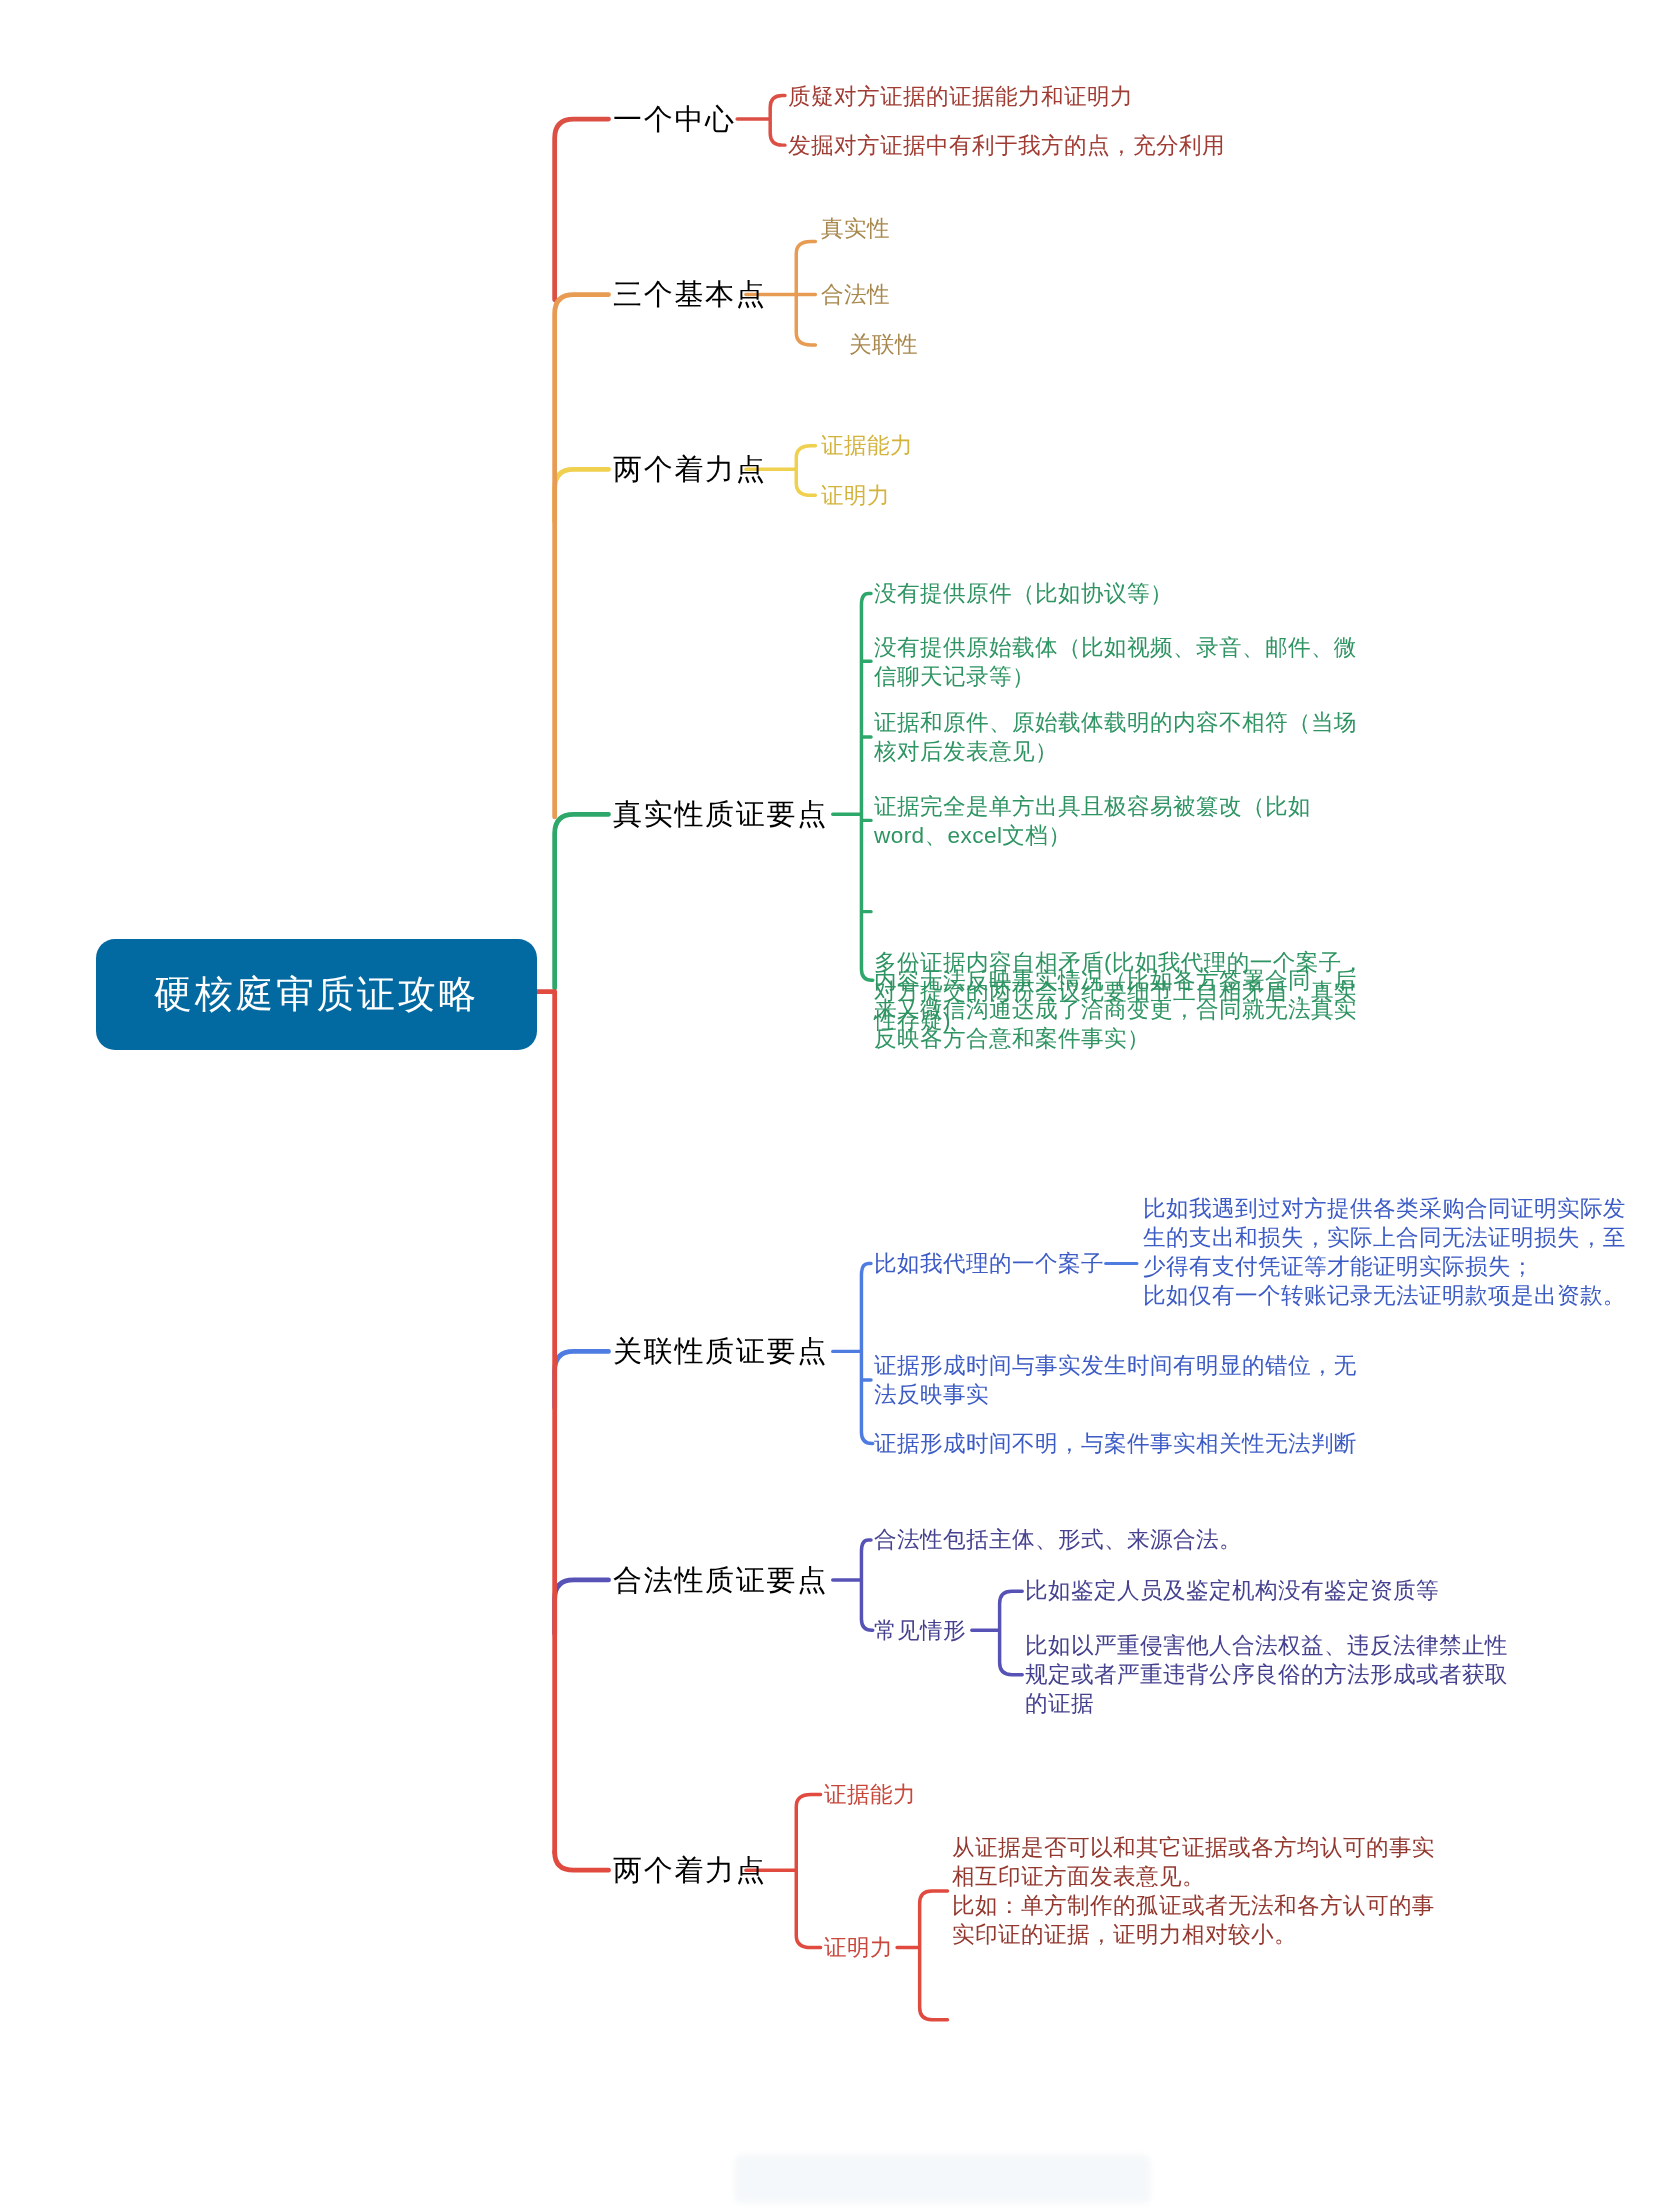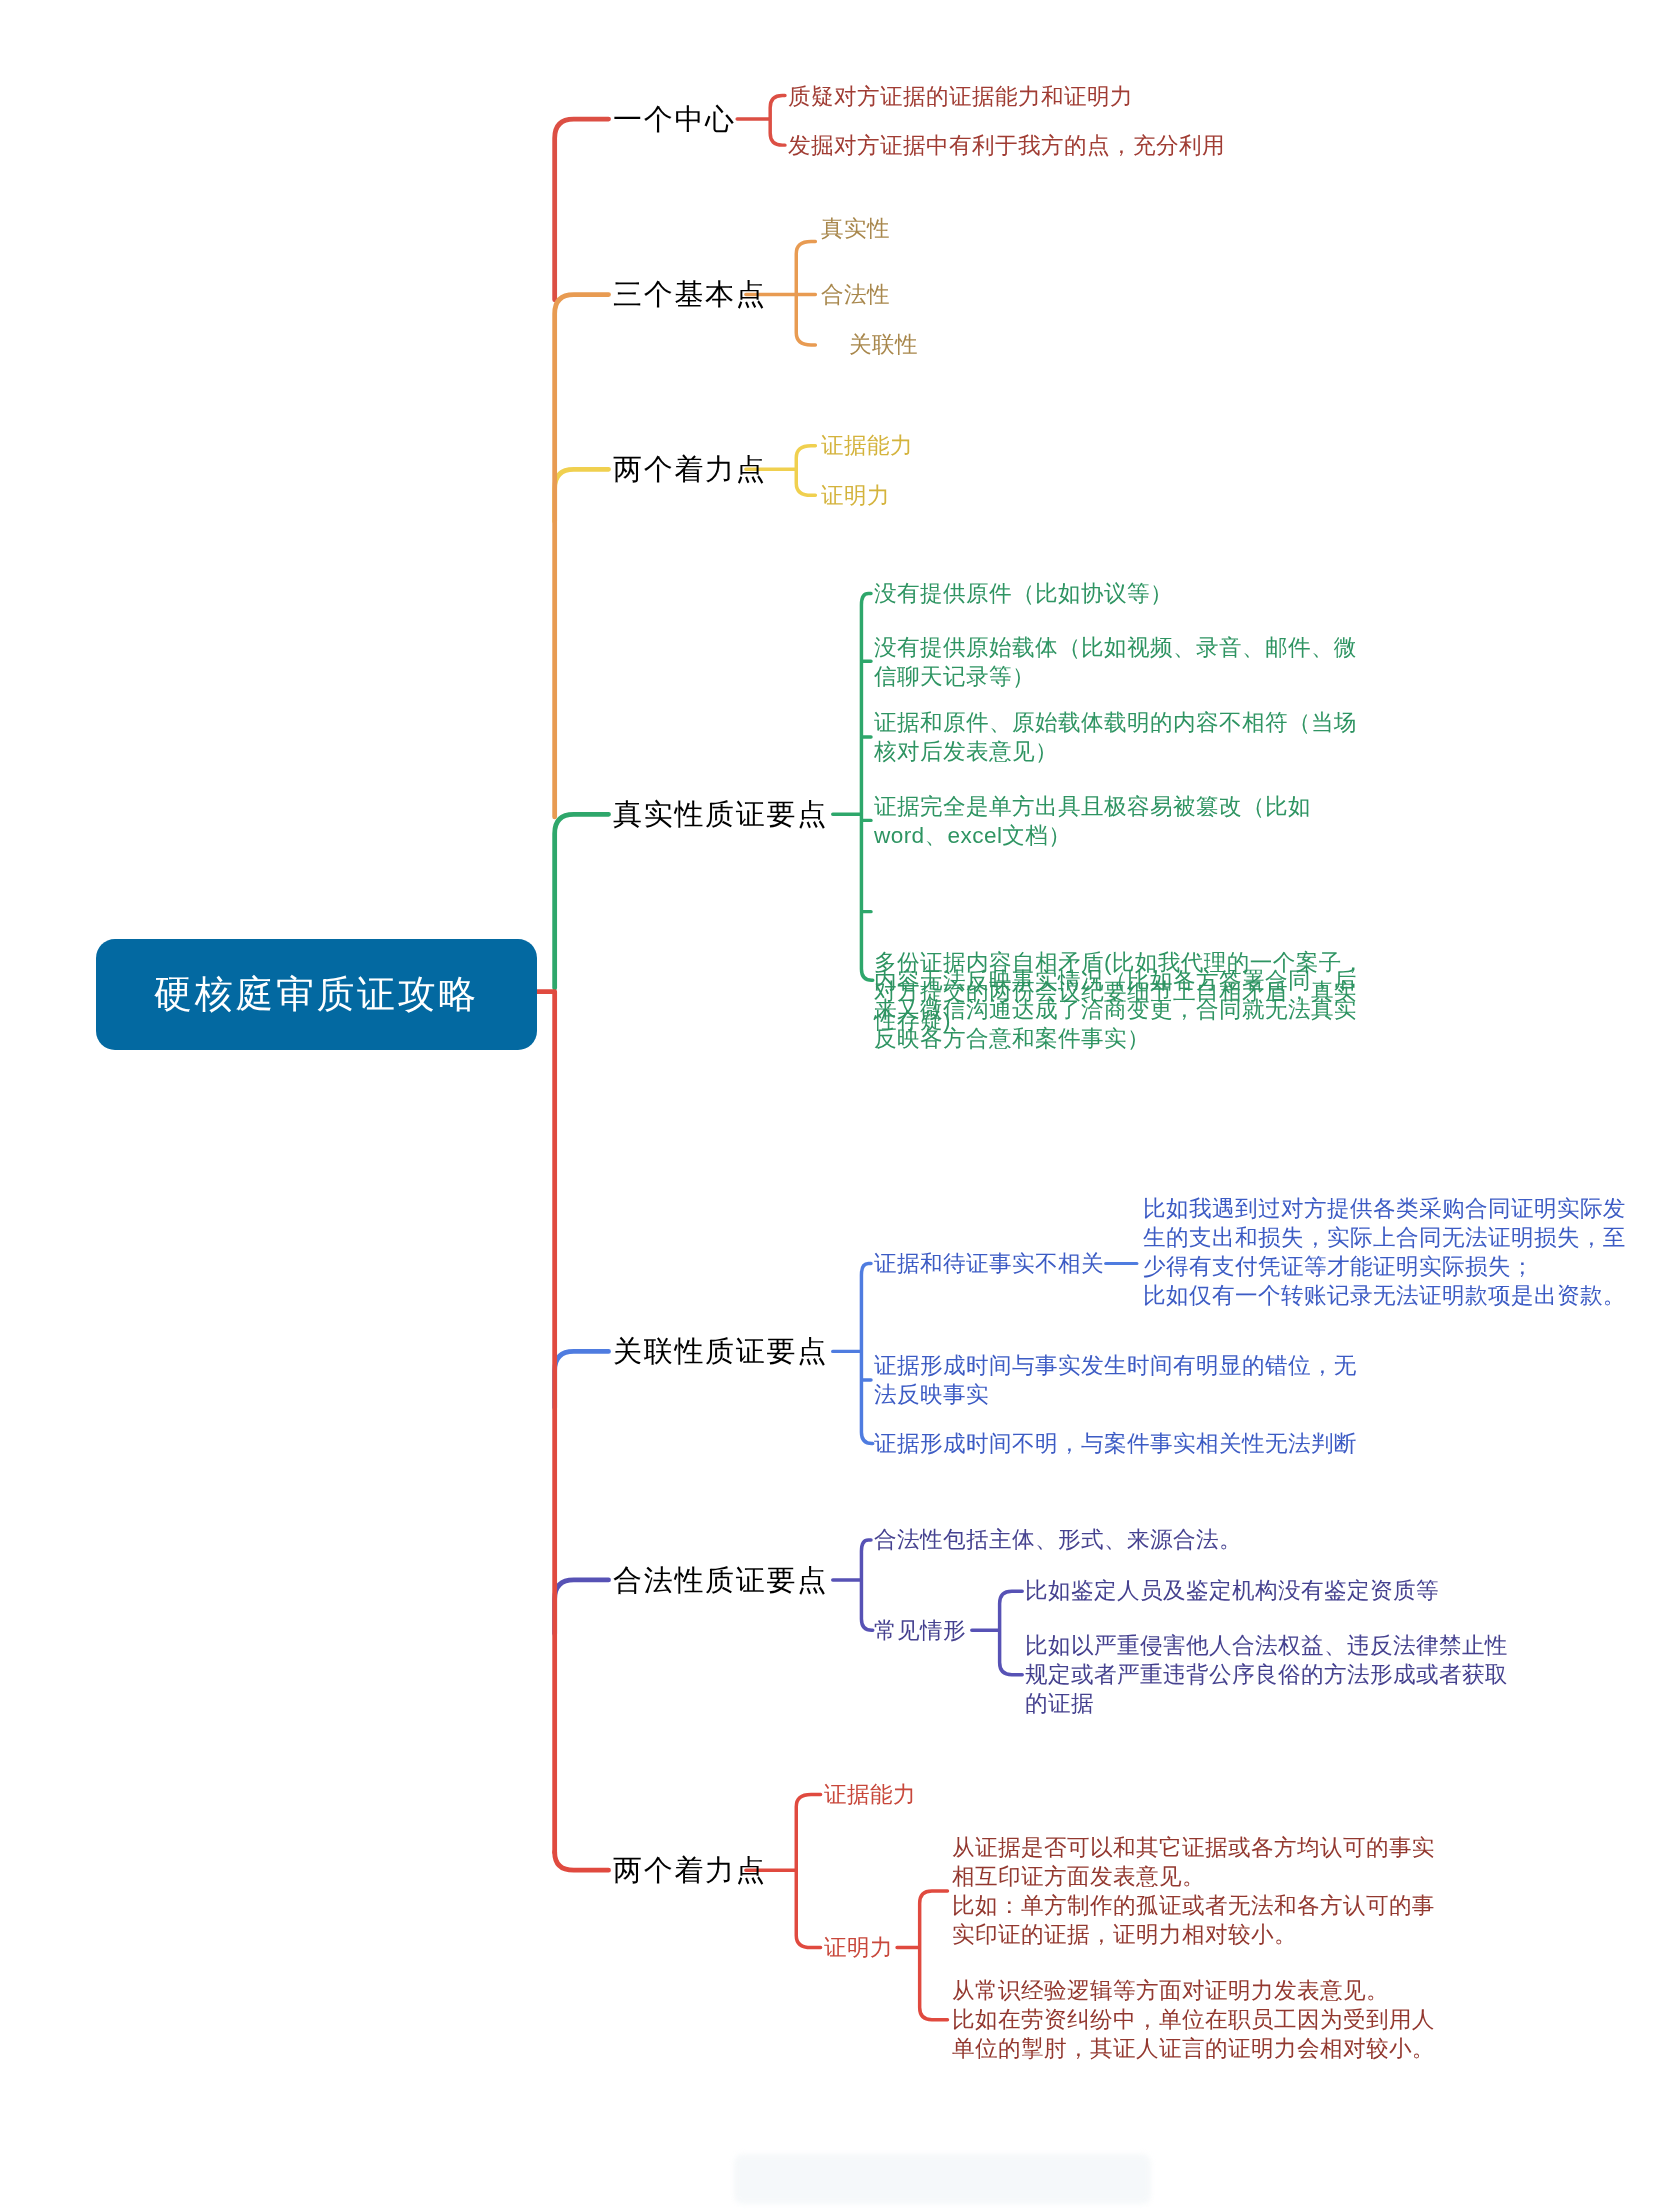--- a/index.html
+++ b/index.html
@@ -80,21 +80,21 @@
 核对后发表意见）</div>
   <div class="node txt c-green" style="left:874px;top:792px;width:539px;">证据完全是单方出具且极容易被篡改（比如
 word、excel文档）</div>
   <div class="node txt c-green" style="left:874px;top:904px;width:539px;margin-top:44px;">多份证据内容自相矛盾(比如我代理的一个案子，
 对方提交的两份会议纪要细节上自相矛盾，真实
 性存疑)</div>
   <div class="node txt c-green" style="left:874px;top:966px;width:539px;">内容无法反映事实情况（比如各方签署合同，后
 来又微信沟通达成了洽商变更，合同就无法真实
 反映各方合意和案件事实）</div>
 
-  <div class="node txt c-blue nowrap" style="left:874px;top:1249px;">证据和待证事实不相关</div>
+  <div class="node txt c-blue nowrap" style="left:874px;top:1249px;">比如我代理的一个案子</div>
   <div class="node txt c-blue" style="left:1143px;top:1194px;width:539px;">比如我遇到过对方提供各类采购合同证明实际发
 生的支出和损失，实际上合同无法证明损失，至
 少得有支付凭证等才能证明实际损失；
 比如仅有一个转账记录无法证明款项是出资款。</div>
   <div class="node txt c-blue" style="left:874px;top:1351px;width:539px;">证据形成时间与事实发生时间有明显的错位，无
 法反映事实</div>
   <div class="node txt c-blue nowrap" style="left:874px;top:1429px;">证据形成时间不明，与案件事实相关性无法判断</div>
 
   <div class="node txt c-indigo nowrap" style="left:874px;top:1525px;">合法性包括主体、形式、来源合法。</div>
   <div class="node txt c-indigo nowrap" style="left:874px;top:1616px;">常见情形</div>
@@ -102,19 +102,16 @@
   <div class="node txt c-indigo" style="left:1025px;top:1631px;width:539px;">比如以严重侵害他人合法权益、违反法律禁止性
 规定或者严重违背公序良俗的方法形成或者获取
 的证据</div>
 
   <div class="node txt c-redb nowrap" style="left:824px;top:1780px;">证据能力</div>
   <div class="node txt c-redb nowrap" style="left:824px;top:1933px;">证明力</div>
   <div class="node txt c-maroon" style="left:952px;top:1833px;width:556px;">从证据是否可以和其它证据或各方均认可的事实
 相互印证方面发表意见。
 比如：单方制作的孤证或者无法和各方认可的事
 实印证的证据，证明力相对较小。</div>
-  <div class="node txt c-maroon" style="left:952px;top:1976px;width:556px;">从常识经验逻辑等方面对证明力发表意见。
-比如在劳资纠纷中，单位在职员工因为受到用人
-单位的掣肘，其证人证言的证明力会相对较小。</div>
 
   <div id="watermark"></div>
 </div>
 
 
 </body></html>

